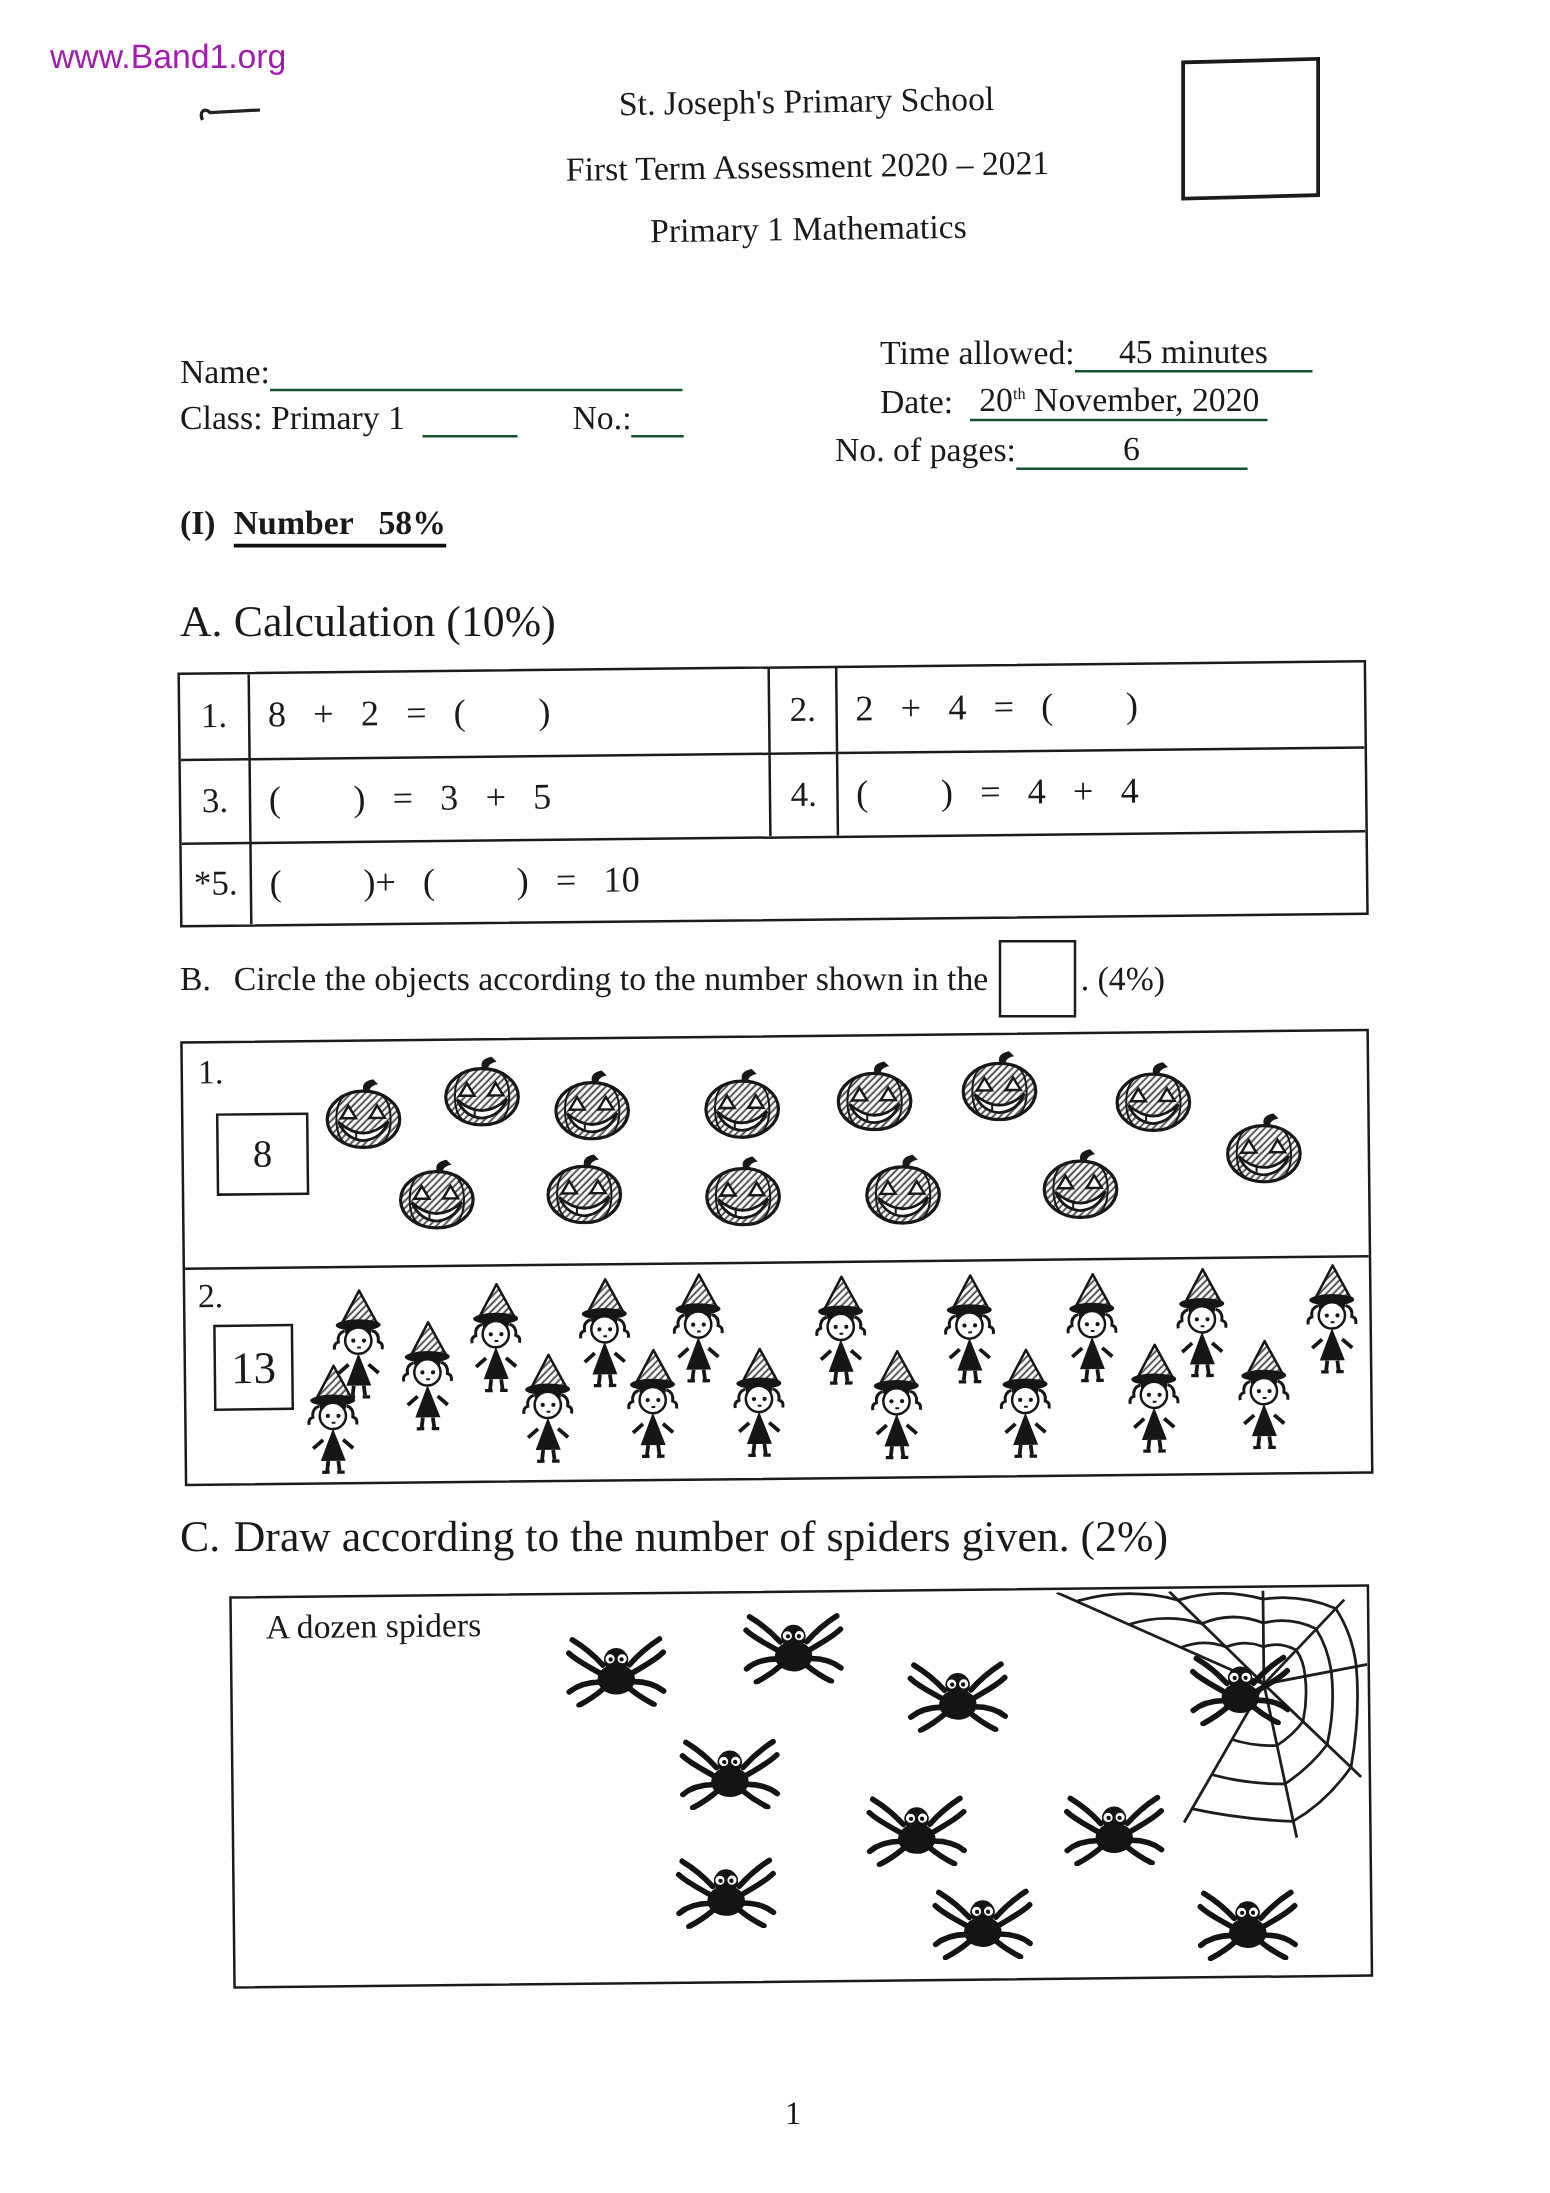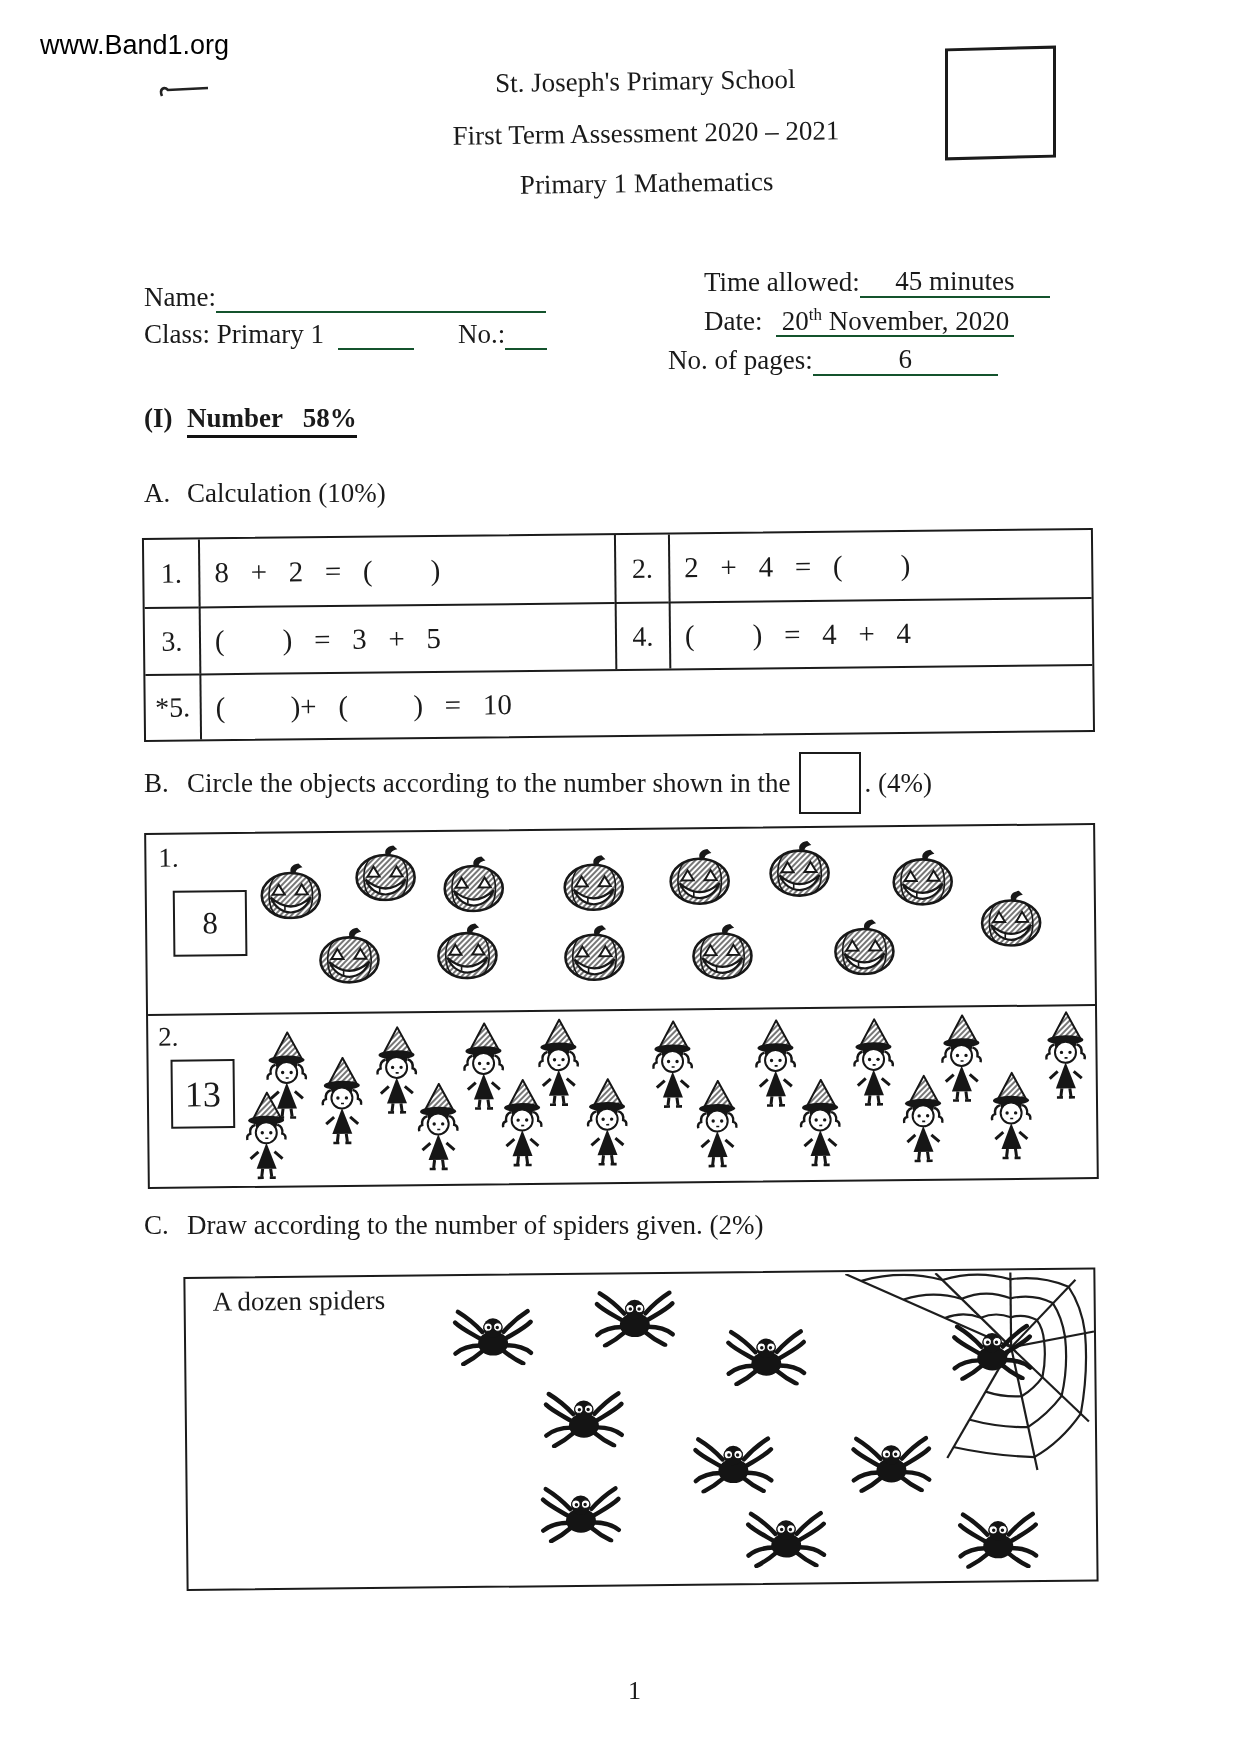--- a/index.html
+++ b/index.html
@@ -4,32 +4,32 @@
 <style>
   html,body{margin:0;padding:0;background:#ffffff;}
   body{
     width:1240px;height:1754px;position:relative;overflow:hidden;
     font-family:"Liberation Serif","DejaVu Serif",serif;color:#1a1a1a;
   }
   .abs{position:absolute;}
   .tilt{transform:rotate(-0.6deg);transform-origin:left center;}
 
   
-  .watermark{left:40px;top:30px;font-family:"Liberation Sans","DejaVu Sans",sans-serif;font-size:27px;color:#000000;}
+  .watermark{left:40px;top:30px;font-family:"Liberation Sans","DejaVu Sans",sans-serif;font-size:27px;color:#a21caf;}
   .scan-mark{left:158px;top:82px;}
   .titles{left:200px;top:64px;width:892px;text-align:center;transform:rotate(-0.8deg);}
   .titles div{font-size:27px;line-height:34px;}
   .title2{margin-top:18px;}
   .title3{margin-top:16px;}
   .score-box{left:945px;top:47px;width:105px;height:106px;border:3px solid #1b1b1b;transform:skewY(-1.5deg);background:#fff;}
 
   
   .info-line{font-size:27px;white-space:pre;}
   .ul{display:inline-block;border-bottom:2px solid #14532d;height:30px;vertical-align:bottom;text-align:center;font-size:27px;}
-  sup{font-size:17px;}
+  sup{font-size:13px;}
 
   
   .sec-head{font-size:27px;}
   .sec-index{display:inline-block;width:43px;}
   .bold{font-weight:bold;}
   .u2{border-bottom:3px solid #111;padding-bottom:2px;white-space:pre;}
 
   
   .calc-table{
     left:143px;top:538px;width:947px;height:200px;
@@ -37,21 +37,21 @@
     border:2.5px solid #1b1b1b;background:#fff;
   }
   .cell{display:flex;align-items:center;font-size:28px;}
   .cell.num{justify-content:center;}
   .cell.expr{padding-left:14px;white-space:pre;font-size:29px;}
   .bl{border-left:2px solid #1b1b1b;}
   .bt{border-top:2px solid #1b1b1b;}
   .span3{grid-column:2/5;}
 
   
-  .part-head{font-size:27px;white-space:pre;}
+  .part-head{font-size:35px;white-space:pre;}
   .part-label{display:inline-block;width:43px;}
   .bhead{left:144px;top:752px;display:flex;align-items:center;font-size:27px;}
   .inline-box{width:58px;height:58px;border:2.5px solid #1b1b1b;margin-left:8px;margin-right:4px;background:#fff;flex:none;}
 
   
   .obj-box{left:146px;top:833px;width:947px;height:352px;border:2.5px solid #1b1b1b;background:#fff;}
   .obj-divider{position:absolute;left:0;top:179px;width:100%;border-top:2.5px solid #1b1b1b;}
   .item-no{position:absolute;font-size:27px;}
   .num-box{position:absolute;border:2.5px solid #1b1b1b;display:flex;align-items:center;justify-content:center;font-size:31px;background:#fff;}
   .draw-box{left:185px;top:1277px;width:908px;height:310px;border:2.5px solid #1b1b1b;background:#fff;}

